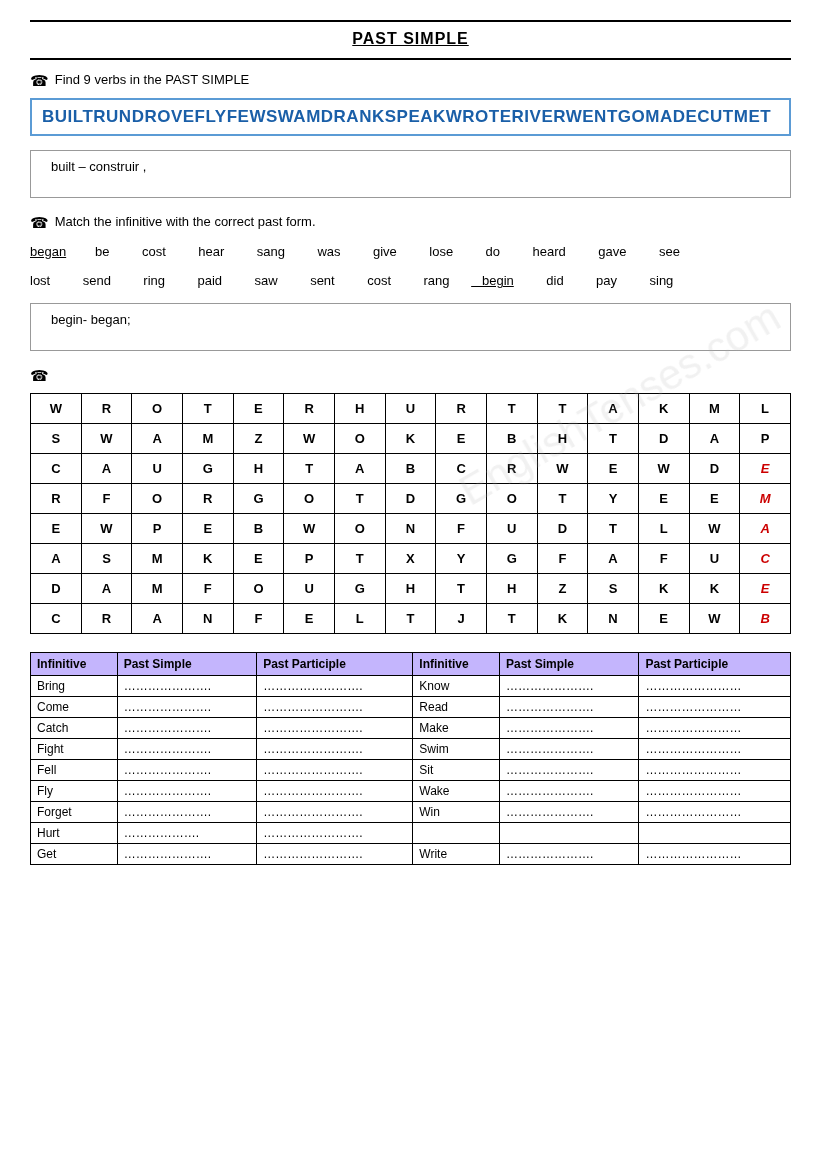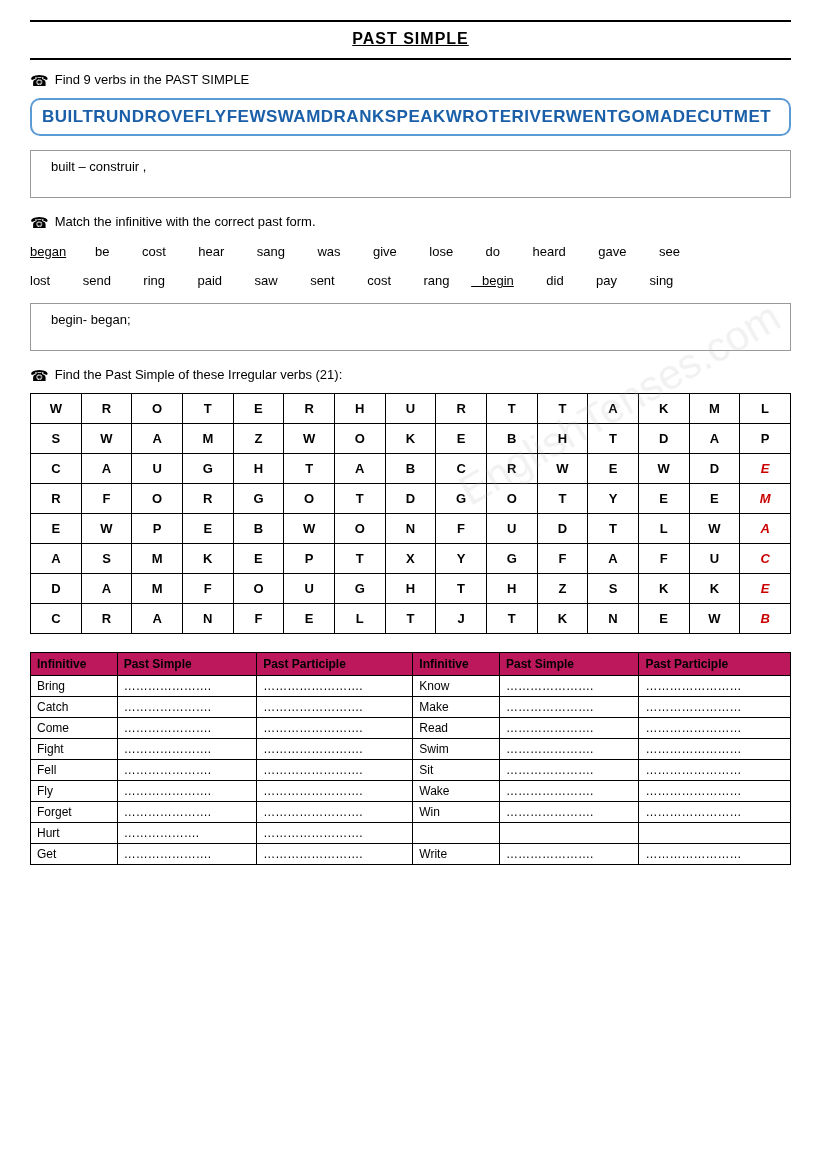--- a/index.html
+++ b/index.html
@@ -34,21 +34,21 @@
       align-items: flex-start;
       margin-bottom: 8px;
       font-size: 13px;
     }
     .phone-icon {
       margin-right: 6px;
       font-size: 15px;
     }
     .word-strip {
       border: 2px solid #5b9bd5;
-      border-radius: 10px;
+      border-radius: 0;
       padding: 6px 10px;
       font-size: 17px;
       font-weight: bold;
       color: #1a5fa8;
       font-family: 'Arial Black', Arial, sans-serif;
       letter-spacing: 0.5px;
       margin-bottom: 14px;
       word-break: break-all;
       line-height: 1.3;
     }
@@ -88,21 +88,21 @@
     
     .verb-table {
       border-collapse: collapse;
       width: 100%;
       font-size: 12px;
     }
     .verb-table th {
       border: 1px solid #000;
       padding: 4px 6px;
       text-align: left;
-      background: #be185d;
+      background: #c4b5fd;
       font-weight: bold;
     }
     .verb-table td {
       border: 1px solid #000;
       padding: 3px 6px;
       vertical-align: top;
       white-space: nowrap;
     }
     .watermark {
       position: fixed;
@@ -174,21 +174,20 @@
     <span>&nbsp;&nbsp;&nbsp;sing</span>
   </div>
 </div>
 
 <div class="text-box">
   <span>begin- began;</span>
 </div>
 
 <div class="section-instruction">
   <span class="phone-icon">☎</span>
-  <span>Find the Past Simple of these Irregular verbs (21):</span>
 </div>
 
 <table class="wordsearch-table">
   <tbody id="wordsearch-body">
       <tr>
         <td>W</td>
         <td>R</td>
         <td>O</td>
         <td>T</td>
         <td>E</td>
@@ -339,32 +338,32 @@
   <tbody id="verb-tbody">
       <tr>
         <td>Bring</td>
         <td>………………….</td>
         <td>…………………….</td>
         <td>Know</td>
         <td>………………….</td>
         <td>……………………</td>
       </tr>
       <tr>
+        <td>Come</td>
+        <td>………………….</td>
+        <td>…………………….</td>
+        <td>Read</td>
+        <td>………………….</td>
+        <td>……………………</td>
+      </tr>
+      <tr>
         <td>Catch</td>
         <td>………………….</td>
         <td>…………………….</td>
         <td>Make</td>
-        <td>………………….</td>
-        <td>……………………</td>
-      </tr>
-      <tr>
-        <td>Come</td>
-        <td>………………….</td>
-        <td>…………………….</td>
-        <td>Read</td>
         <td>………………….</td>
         <td>……………………</td>
       </tr>
       <tr>
         <td>Fight</td>
         <td>………………….</td>
         <td>…………………….</td>
         <td>Swim</td>
         <td>………………….</td>
         <td>……………………</td>

